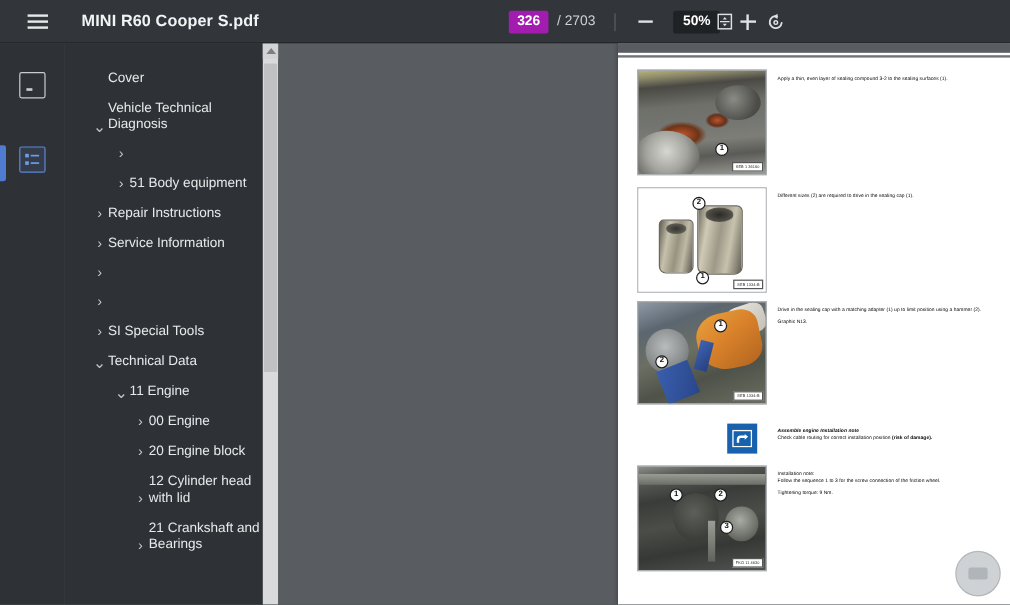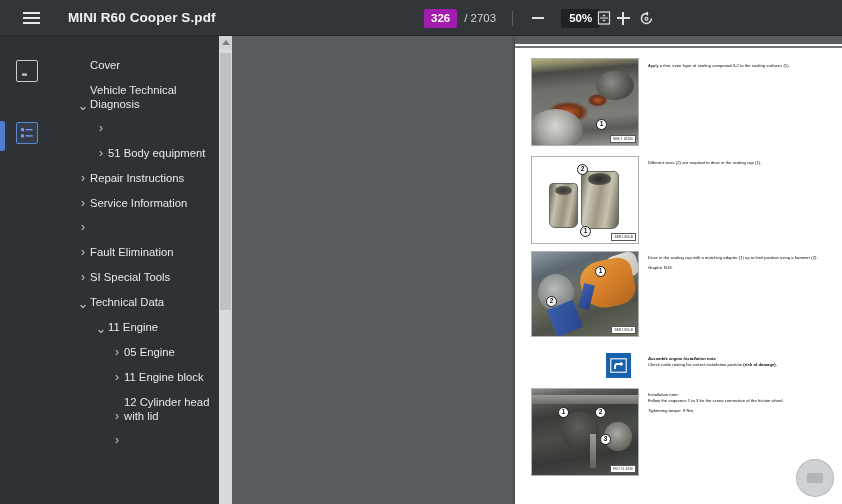--- a/index.html
+++ b/index.html
@@ -467,48 +467,48 @@
         </div>
         <div class="tree-item lvl0">
           <span class="caret" style="font-size: 12px; line-height: 13px;">›</span>
           <span class="tree-label">Service Information</span>
         </div>
         <div class="tree-item lvl0">
           <span class="caret" style="font-size: 12px; line-height: 13px;">›</span>
         </div>
         <div class="tree-item lvl0">
           <span class="caret" style="font-size: 12px; line-height: 13px;">›</span>
-          <span class="tree-label">Fault Elimination</span>
         </div>
         <div class="tree-item lvl0">
           <span class="caret" style="font-size: 12px; line-height: 13px;">›</span>
           <span class="tree-label">SI Special Tools</span>
         </div>
         <div class="tree-item lvl0">
           <span class="caret open" style="font-size: 13px; line-height: 10px;">⌄</span>
           <span class="tree-label">Technical Data</span>
         </div>
         <div class="tree-item lvl1">
           <span class="caret open" style="font-size: 13px; line-height: 10px;">⌄</span>
           <span class="tree-label">11 Engine</span>
         </div>
         <div class="tree-item lvl2">
           <span class="caret" style="font-size: 12px; line-height: 13px;">›</span>
-          <span class="tree-label">05 Engine</span>
+          <span class="tree-label">00 Engine</span>
         </div>
         <div class="tree-item lvl2">
           <span class="caret" style="font-size: 12px; line-height: 13px;">›</span>
-          <span class="tree-label">11 Engine block</span>
+          <span class="tree-label">20 Engine block</span>
         </div>
         <div class="tree-item lvl2">
           <span class="caret" style="font-size: 12px; line-height: 13px;">›</span>
           <span class="tree-label">12 Cylinder head with lid</span>
         </div>
         <div class="tree-item lvl2">
           <span class="caret" style="font-size: 12px; line-height: 13px;">›</span>
+          <span class="tree-label">21 Crankshaft and Bearings</span>
         </div>
       </div>
     <div class="sb-scroll">
       <div class="sb-arrow">
         <span class="tri"></span>
       </div>
       <div class="sb-thumb"></div>
     </div>
   </div>
 

